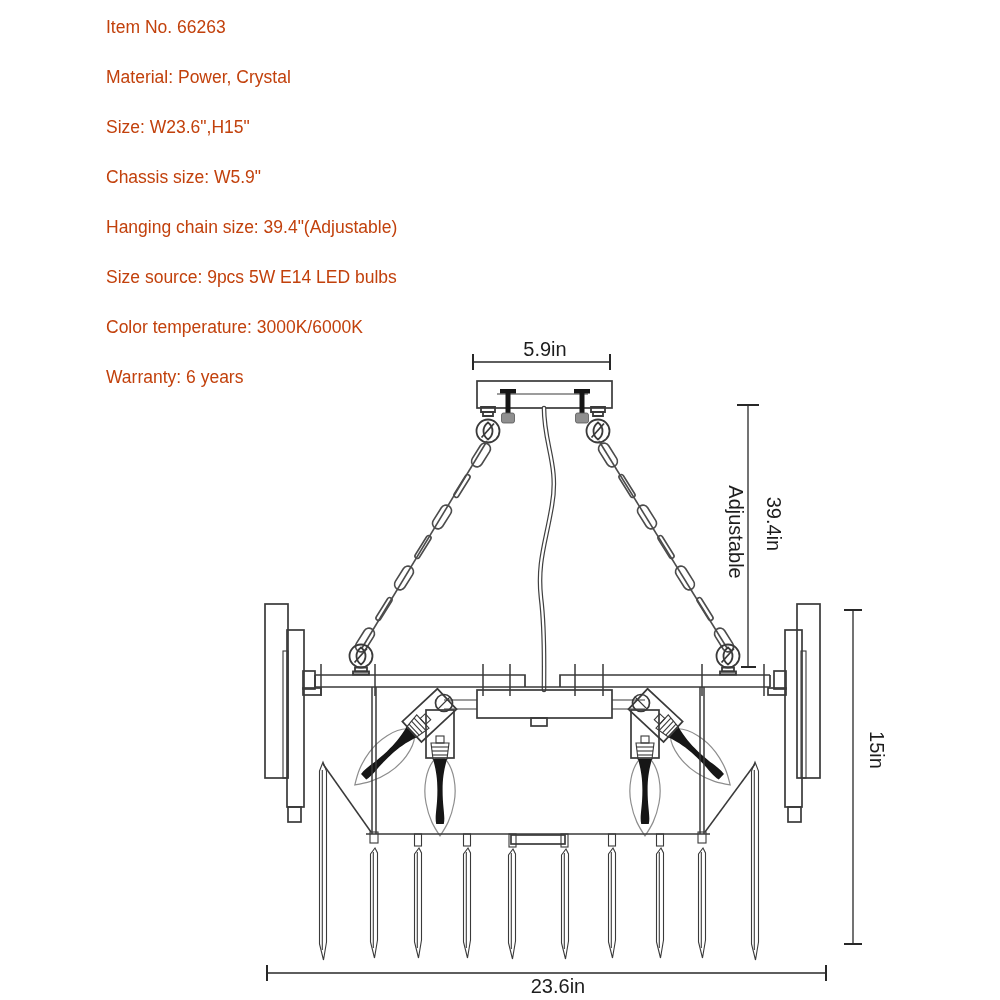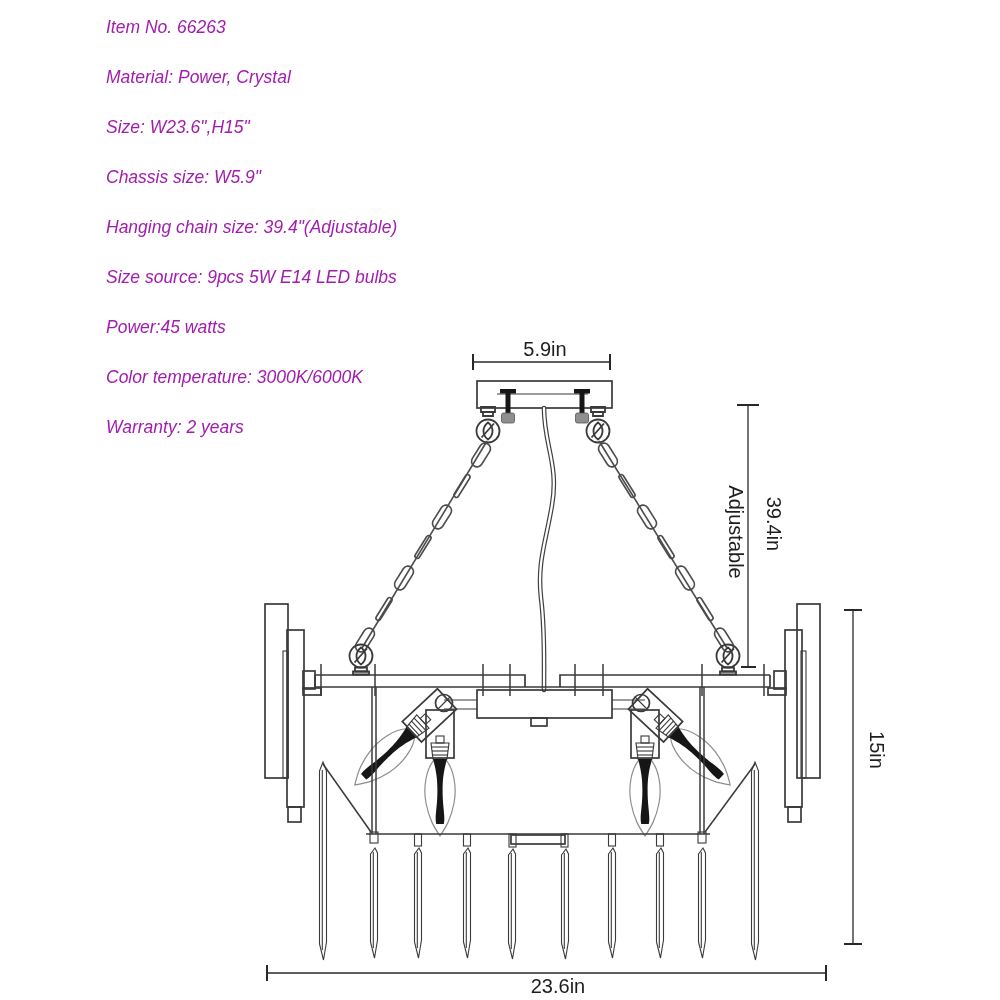--- a/index.html
+++ b/index.html
@@ -8,23 +8,22 @@
     width:1000px;height:1000px;
     background:#ffffff;
     font-family:"Liberation Sans", sans-serif;
     overflow:hidden;
   }
   .spec-list{
     position:absolute;
     top:2px;left:106px;
     font-size:17.5px;
     line-height:50px;
-    color:#a21caf;
+    color:#c2410c;
     white-space:nowrap;
-    font-style:italic;
   }
   .drawing{
     position:absolute;
     top:0;left:0;
     width:1000px;height:1000px;
   }
   
   .ln{stroke:#3a3a3a;fill:none;stroke-width:1.7;}
   .thin{stroke:#3a3a3a;fill:none;stroke-width:1.1;}
   .tick{stroke:#3a3a3a;fill:none;stroke-width:1.5;}
@@ -45,23 +44,22 @@
 
 <div class="canvas">
 
   <div class="spec-list">
     <div>Item No. 66263</div>
     <div>Material: Power, Crystal</div>
     <div>Size: W23.6",H15"</div>
     <div>Chassis size: W5.9"</div>
     <div>Hanging chain size: 39.4"(Adjustable)</div>
     <div>Size source: 9pcs 5W E14 LED bulbs</div>
-    <div>Power:45 watts</div>
     <div>Color temperature: 3000K/6000K</div>
-    <div>Warranty: 2 years</div>
+    <div>Warranty: 6 years</div>
   </div>
 
   <svg class="drawing" viewBox="0 0 1000 1000" xmlns="http://www.w3.org/2000/svg">
     <defs>
       <g id="hook-top">
         <path class="hook" d="M-7,-24 h14 v5 h-14 z"></path>
         <path class="hook" d="M-5,-19 h10 v4 h-10 z"></path>
         <circle class="hook" cx="0" cy="0" r="11.5"></circle>
         <path class="hook" d="M0,-8.5 C6.5,-3.5 5.5,4.5 0,8.5 C-5.5,4.5 -6.5,-3.5 0,-8.5 Z"></path>
         <line class="hook" x1="-6.5" y1="6.5" x2="6" y2="-7.5"></line>

